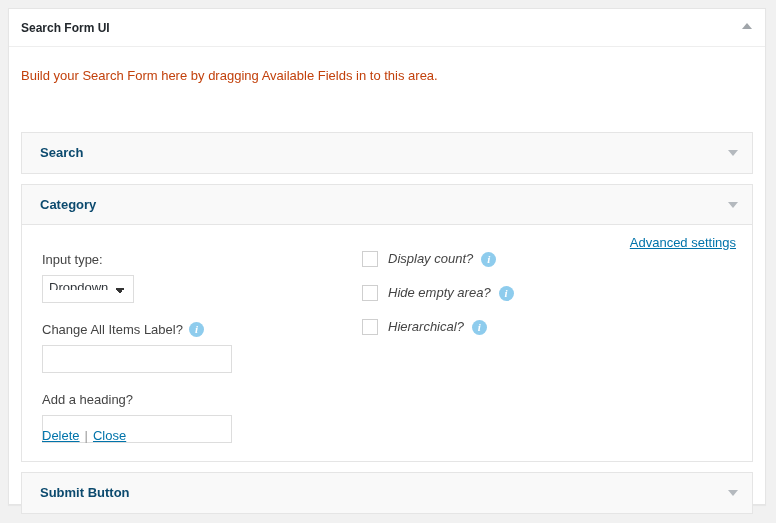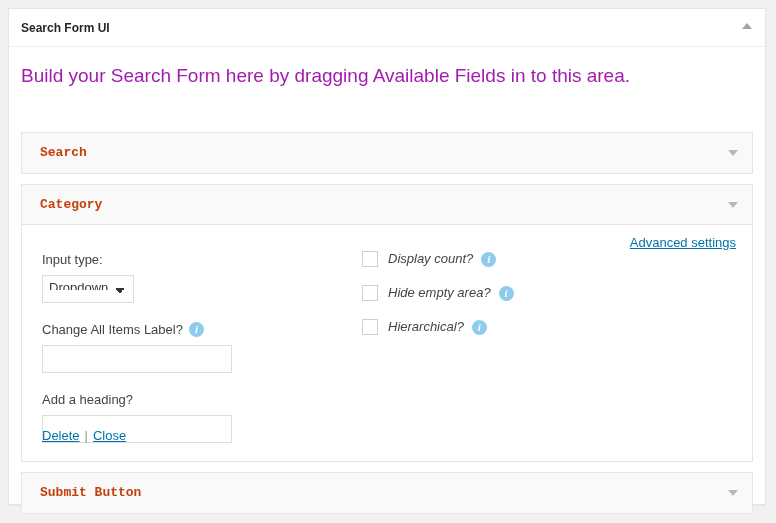--- a/index.html
+++ b/index.html
@@ -57,22 +57,22 @@
 
   .metabox-body {
     position: relative;
     padding: 0;
   }
 
   .intro-text {
     position: absolute;
     left: 12px;
     top: 20px;
-    font-size: 19px;
-    color: #a21caf;
+    font-size: 13px;
+    color: #c2410c;
     line-height: 18px;
   }
 
   
   .panels {
     position: absolute;
     left: 12px;
     top: 85px;
     width: 732px;
   }
@@ -92,23 +92,22 @@
   }
   .panel.open > .panel-head {
     border-bottom: 1px solid #e5e5e5;
   }
   .panel-label {
     position: absolute;
     left: 18px;
     top: 12px;
     font-size: 13px;
     font-weight: bold;
-    color: #c2410c;
+    color: #0c4a6e;
     line-height: 16px;
-    font-family: Liberation Mono, monospace;
   }
   .panel-arrow {
     position: absolute;
     right: 14px;
     top: 17px;
     width: 0;
     height: 0;
     border-left: 5px solid transparent;
     border-right: 5px solid transparent;
     border-top: 6px solid #b4b9be;

